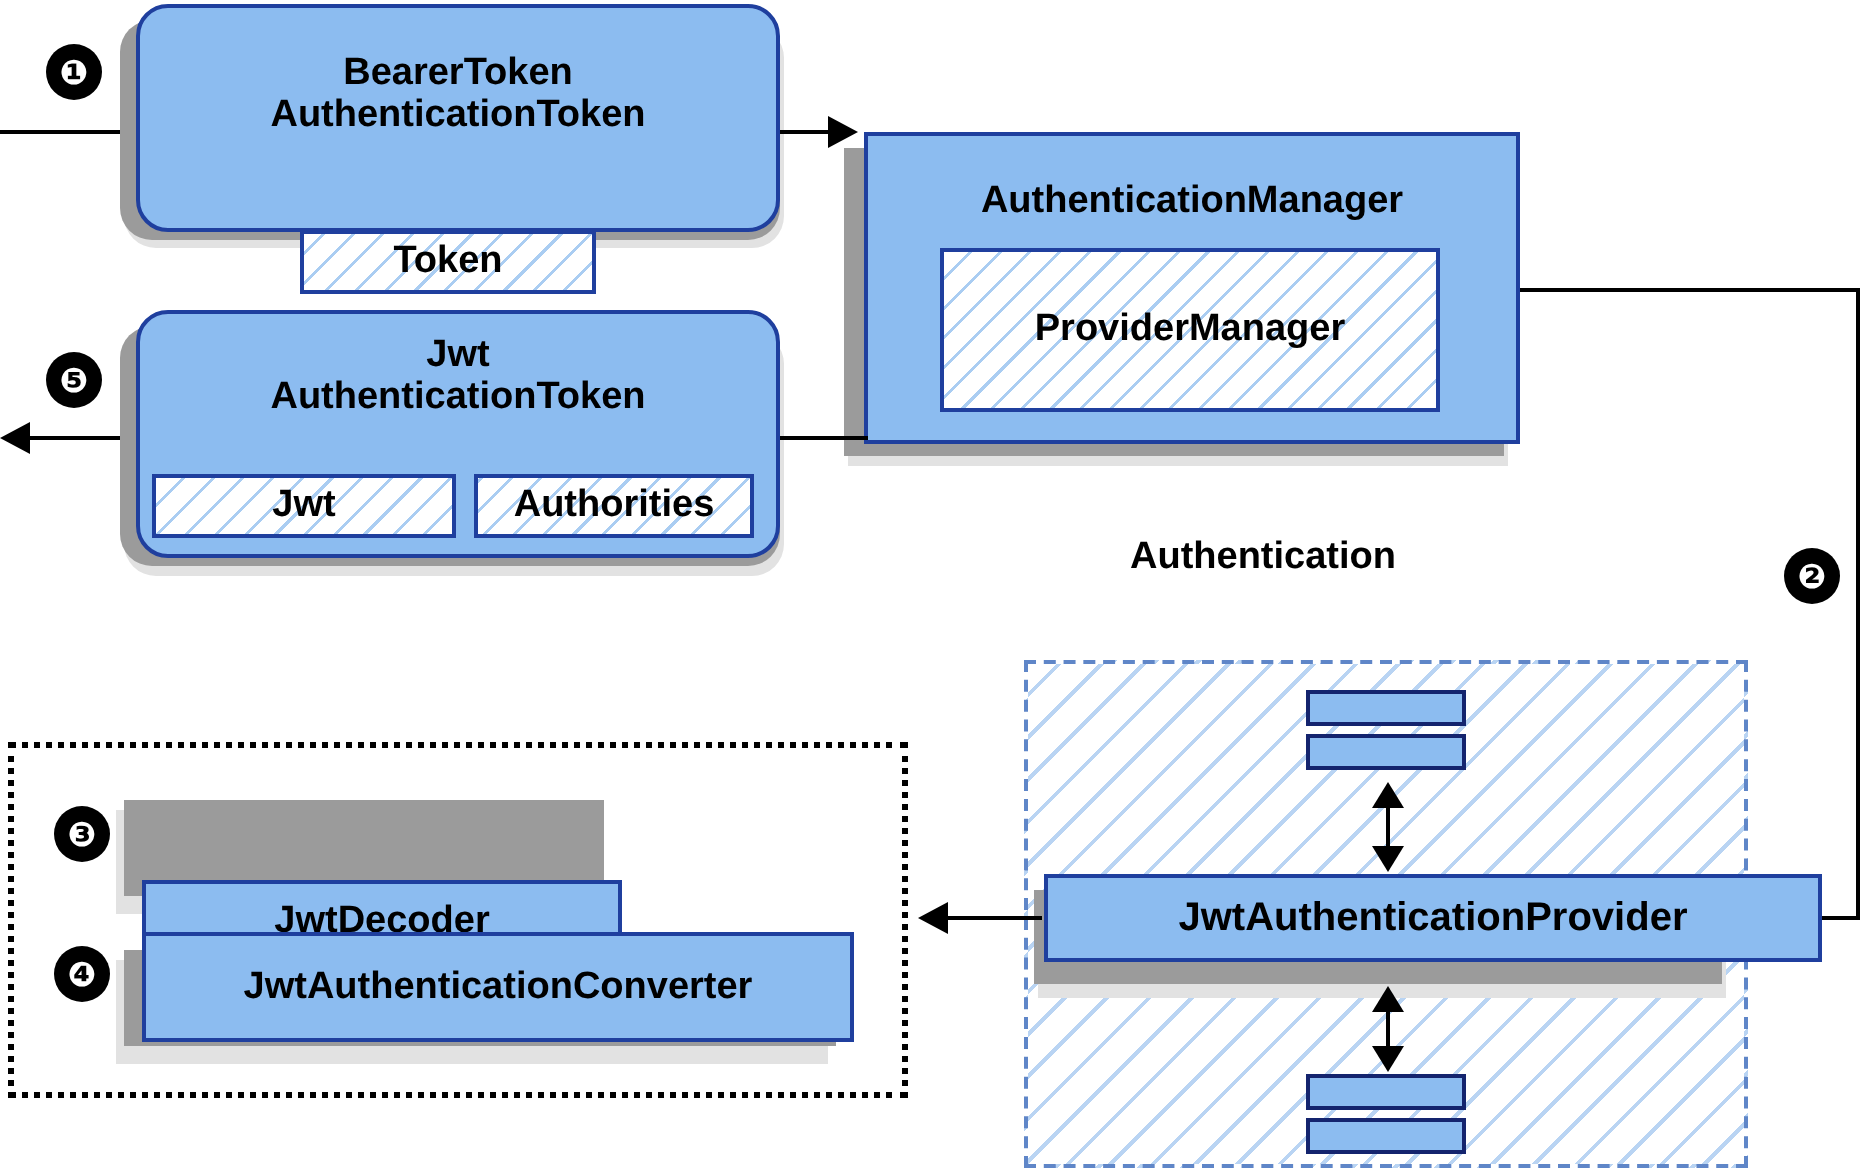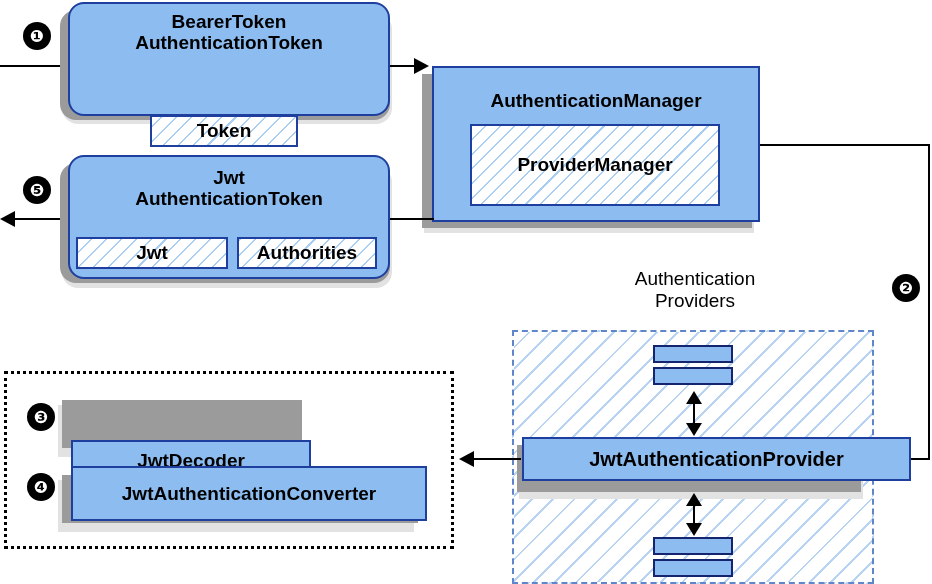--- a/index.html
+++ b/index.html
@@ -99,24 +99,23 @@
     color:#ffffff;
     font-weight:bold;
     font-size:17px;
     display:flex;align-items:center;justify-content:center;
     line-height:1;
     box-shadow:0 0 0 1px #000;
   }
 
   .zone-title{
     position:absolute;
-    font-weight:normal;
+    font-weight:bold;
     font-size:19px;
     color:#000;
-    text-align:center;
     line-height:1.15;
   }
 
   .bar{
     position:absolute;
     background:#8cbcf0;
     border:2px solid #14246e;
     box-sizing:border-box;
   }
 </style>
@@ -125,21 +124,21 @@
 
 <div id="stage">
 
   <div class="line-h" style="left:0px;top:65px;width:70px;"></div>
 
   <div class="badge" style="left:24px;top:23px;">❶</div>
 
   <div class="sh-light" style="left:62px;top:13px;width:330px;height:111px;border-radius:16px;"></div>
   <div class="sh-dark" style="left:60px;top:10px;width:330px;height:110px;border-radius:16px;"></div>
 
-  <div class="node round" style="left:68px;top:2px;width:322px;height:114px;font-size:19px;align-items:flex-start;padding-top:7px;">
+  <div class="node round" style="left:68px;top:2px;width:322px;height:114px;font-size:19px;align-items:flex-start;padding-top:22px;">
     <div style="width:100%;">
       <div>BearerToken</div>
       <div>AuthenticationToken</div>
     </div>
   </div>
 
   <div class="hatch-box" style="left:150px;top:79px;width:148px;height:32px;font-size:19px;margin-top:36px;">
     <span>Token</span>
   </div>
 
@@ -183,21 +182,20 @@
 
   <div class="line-h" style="left:760px;top:144px;width:170px;"></div>
   <div class="line-v" style="left:928px;top:144px;height:316px;"></div>
   <div class="line-h" style="left:872px;top:458px;width:58px;"></div>
   <div class="arrow arrow-l" style="left:858px;top:451px;"></div>
 
   <div class="badge" style="left:893px;top:275px;">❷</div>
 
   <div class="zone-title" style="left:565px;top:268px;width:260px;">
     <div>Authentication</div>
-    <div>Providers</div>
   </div>
 
   <div class="providers-zone" style="left:512px;top:330px;width:362px;height:254px;"></div>
 
   <div class="bar" style="left:653px;top:345px;width:80px;height:18px;"></div>
   <div class="bar" style="left:653px;top:367px;width:80px;height:18px;"></div>
 
   <div class="arrow arrow-u" style="left:686px;top:391px;"></div>
   <div class="line-v" style="left:693px;top:398px;height:28px;"></div>
   <div class="arrow arrow-d" style="left:686px;top:423px;"></div>

